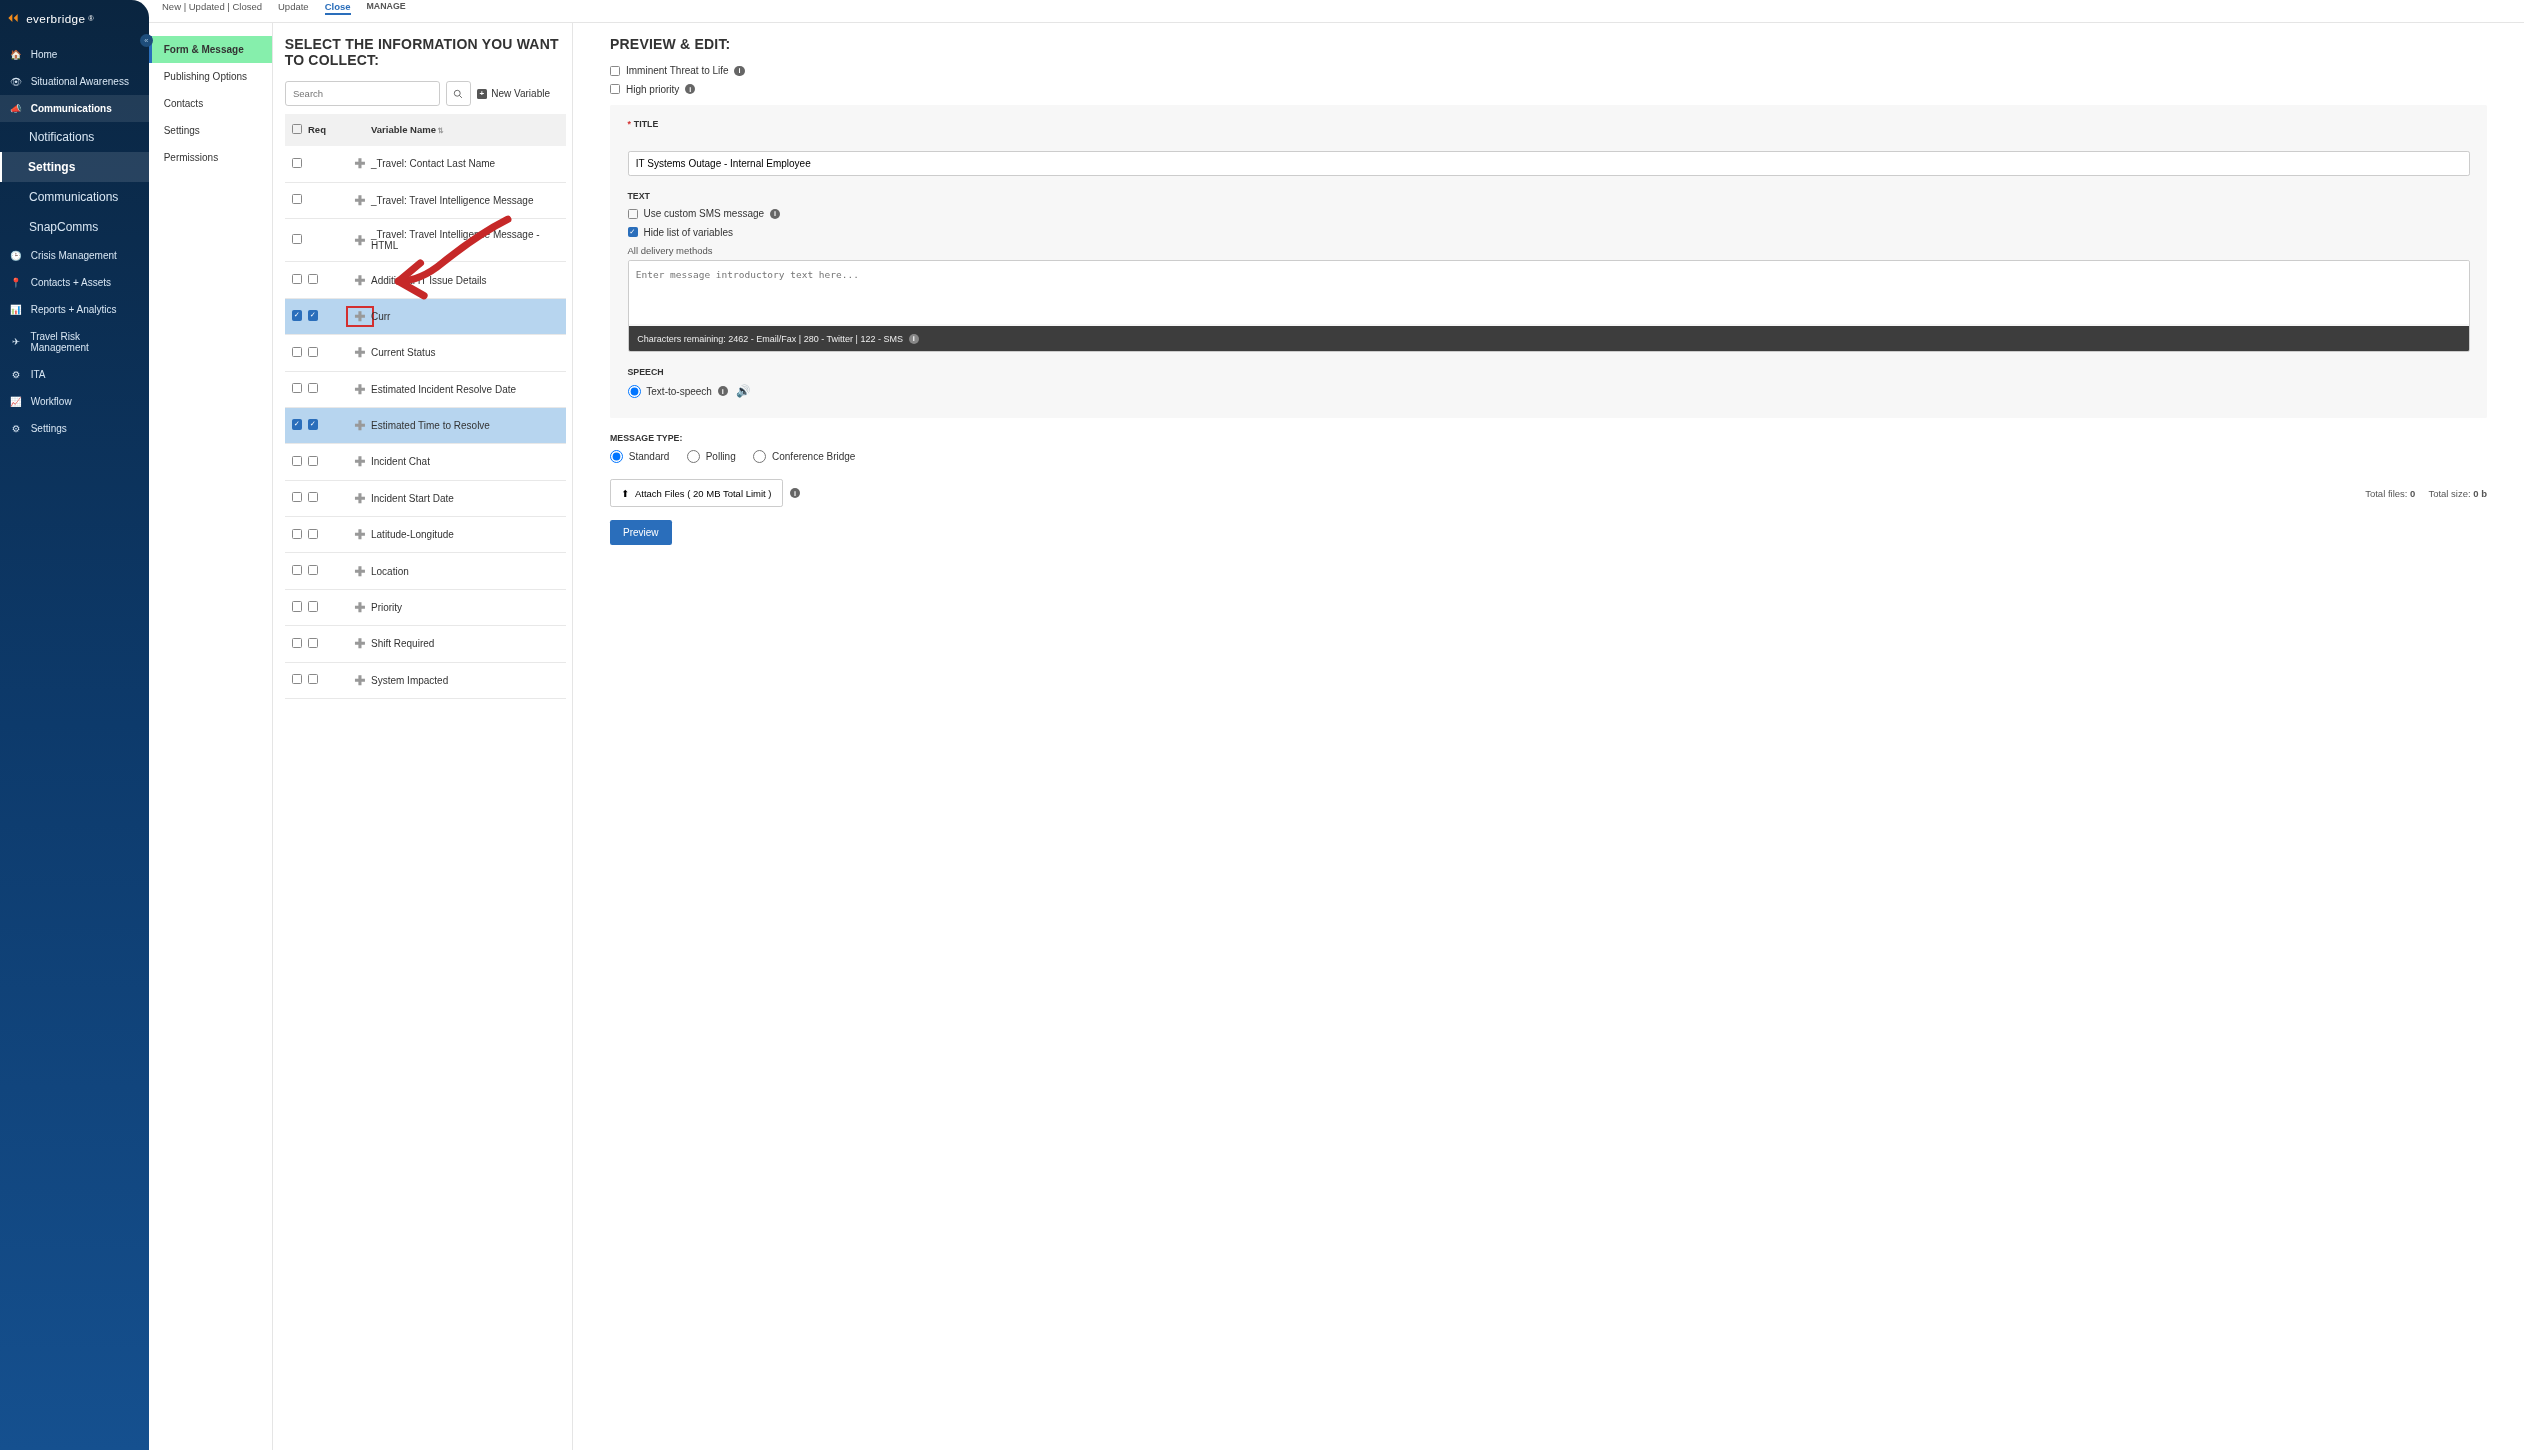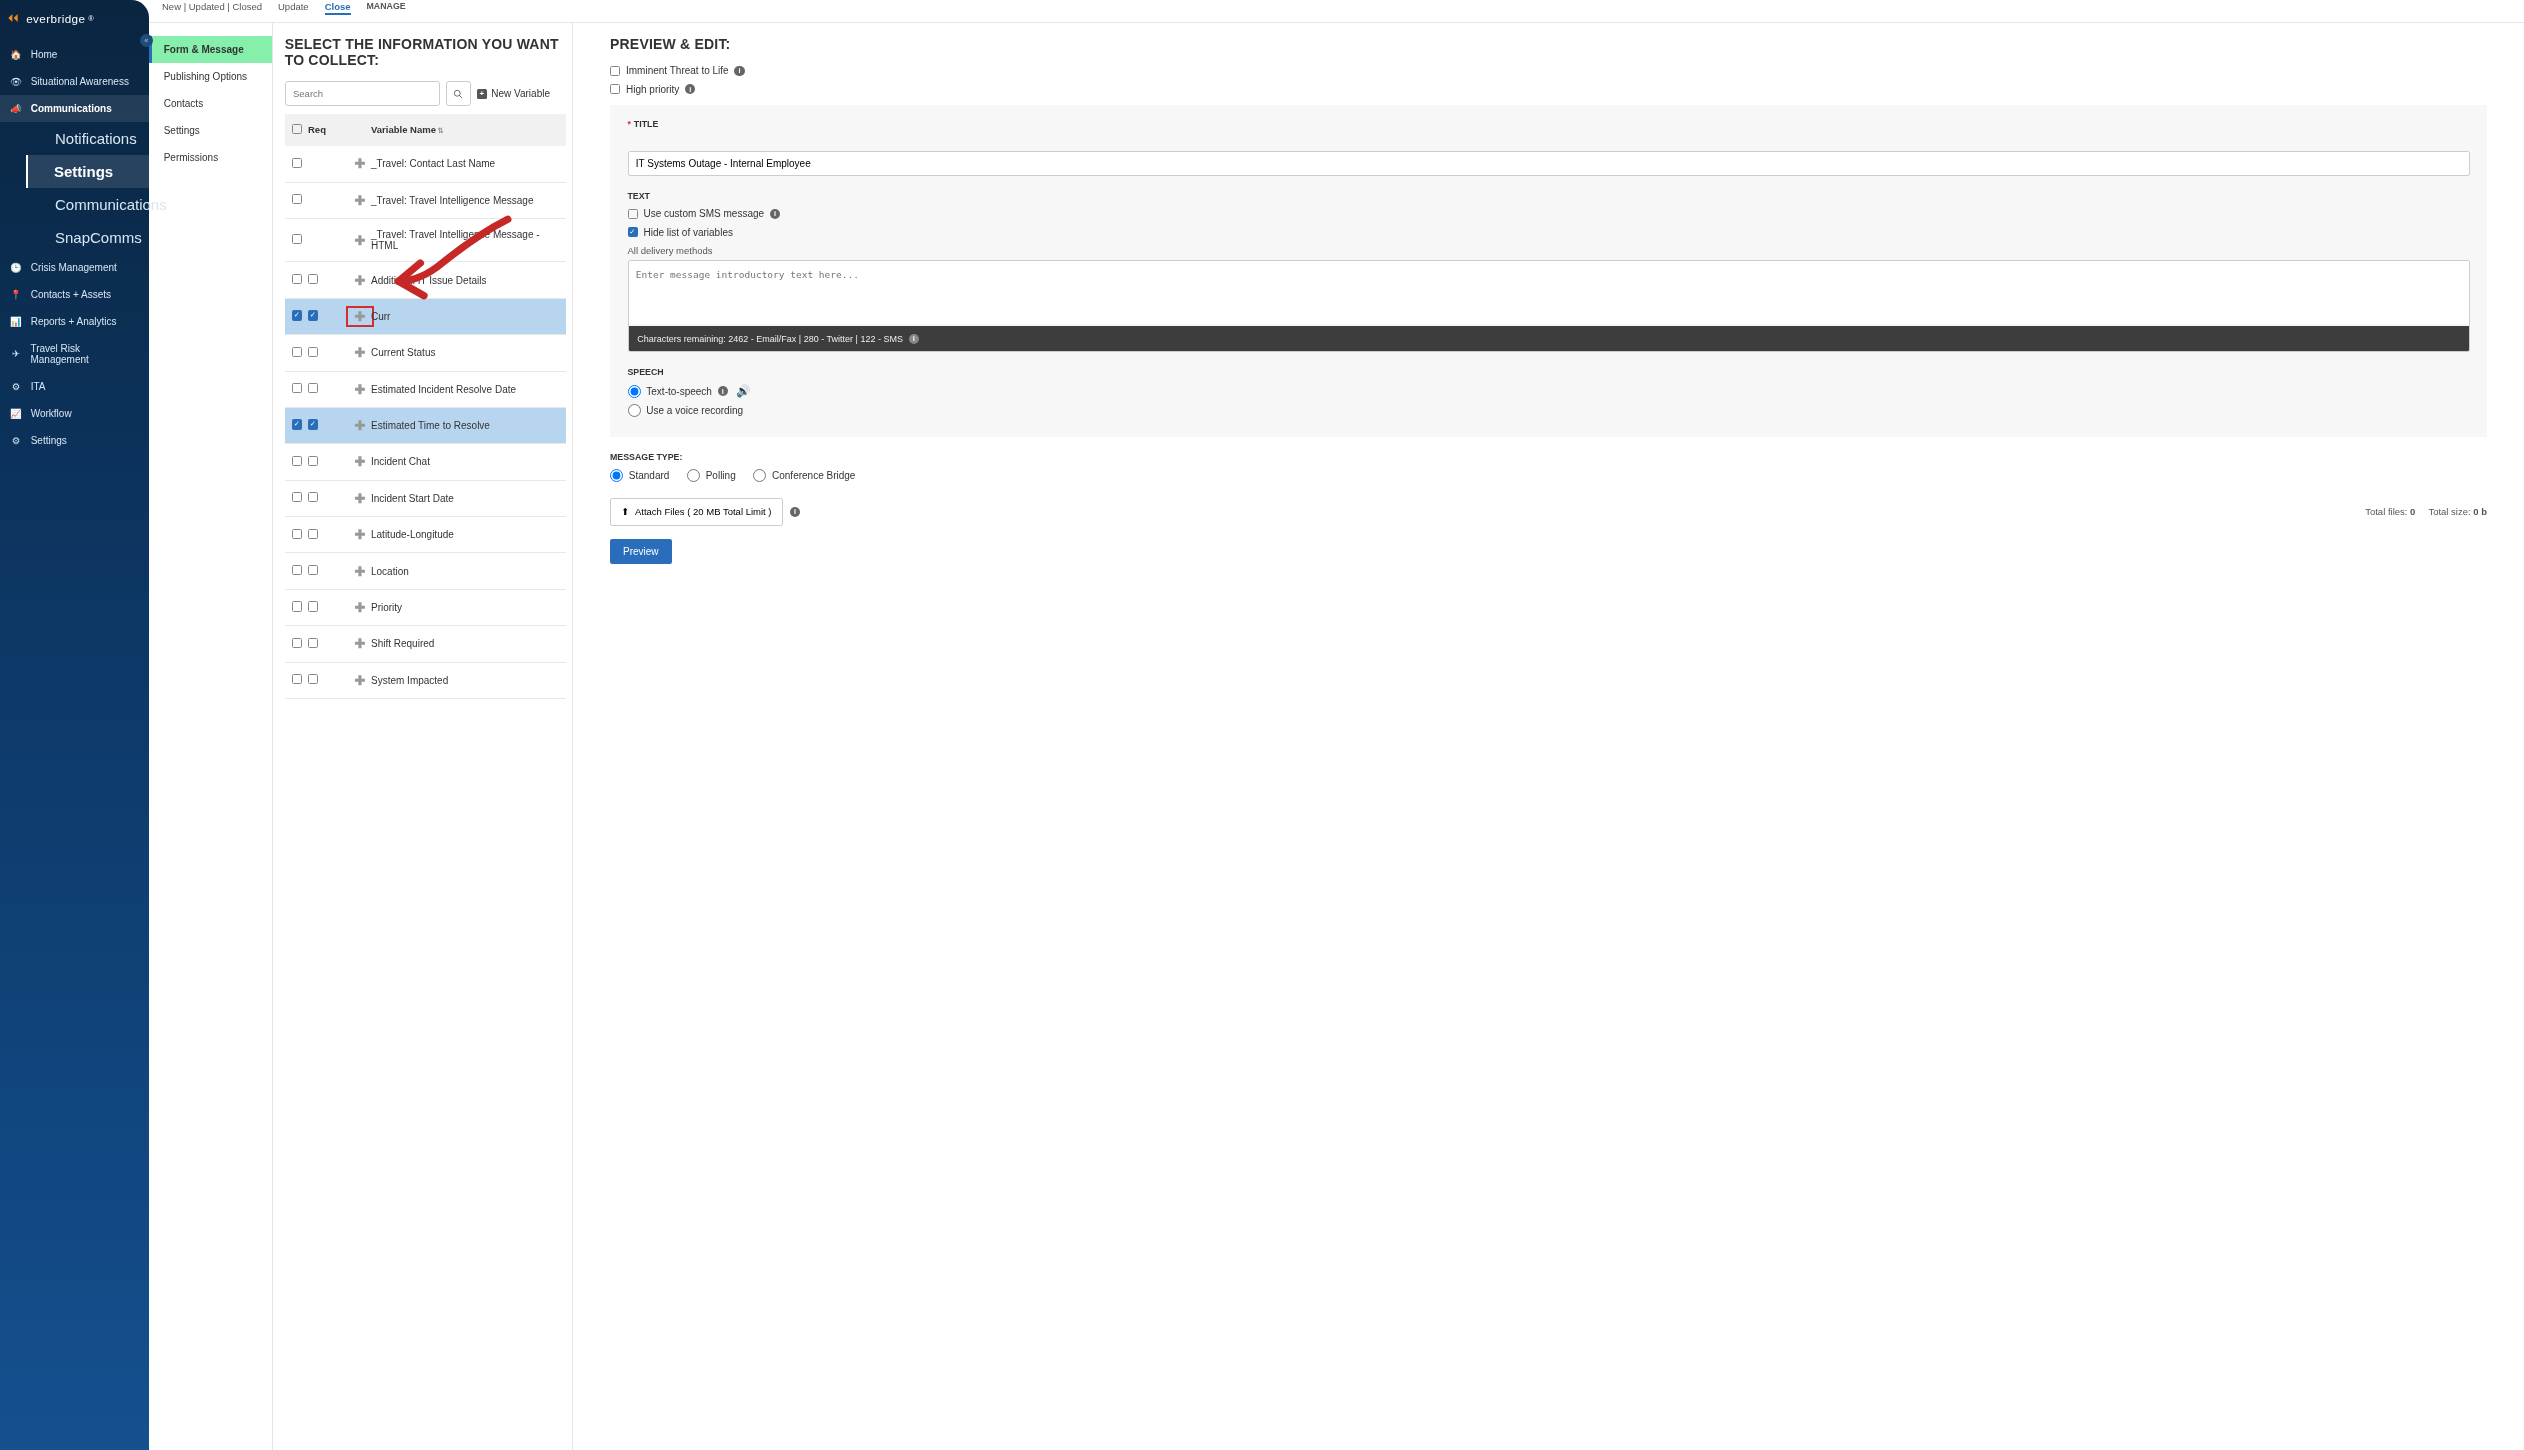--- a/index.html
+++ b/index.html
@@ -8,21 +8,21 @@
 
 
 .sidebar { width: 149px; background: linear-gradient(180deg, #0a2540 0%, #0d3a6b 50%, #15508f 100%); color: #fff; position: relative; border-radius: 0 17.5px 0 0; flex-shrink: 0; }
 .logo { padding: 10.2px 7.3px 14.6px 7.3px; display: flex; align-items: center; gap: 2.9px; }
 .logo svg { width: 16px; height: 16px; }
 .logo-text { font-size: 11.7px; font-weight: 400; letter-spacing: 0.4px; }
 .collapse-btn { position: absolute; top: 34px; right: -3.7px; width: 13px; height: 13px; background: #1e4d7b; border-radius: 50%; display: flex; align-items: center; justify-content: center; font-size: 7.3px; color: #a8c5e0; cursor: pointer; }
 .nav { list-style: none; }
 .nav-item { display: flex; align-items: center; padding: 8px 10.2px; cursor: pointer; color: #d8e6f3; font-size: 10px; gap: 8.8px; }
 .nav-item.active { background: rgba(255,255,255,0.1); color: #fff; font-weight: 600; }
-.nav-item.sub { padding-left: 29px; font-size: 15px; margin-left: 26px; }
+.nav-item.sub { padding-left: 29px; font-size: 12px; }
 .nav-item.sub.active { border-left: 2.9px solid #fff; padding-left: 26px; background: rgba(255,255,255,0.12); font-weight: 700; }
 .nav-icon { width: 11.7px; display: inline-flex; justify-content: center; font-size: 9.5px; }
 
 
 .main { flex: 1; display: flex; flex-direction: column; overflow: hidden; }
 .top-tabs { display: flex; border-bottom: 0.7px solid #e5e5e5; padding: 0 13px; gap: 16px; height: 23.4px; align-items: flex-start; }
 .top-tab { padding: 1px 0; font-size: 9.5px; color: #555; cursor: pointer; }
 .top-tab.blue { color: #2a6ebb; }
 .top-tab.active { color: #2a6ebb; border-bottom: 2.2px solid #2a6ebb; font-weight: 700; }
 .top-tab.bold { text-transform: uppercase; font-weight: 600; font-size: 8.8px; }
@@ -328,24 +328,20 @@
             </div>
           </div>
 
           <div class="section-label">SPEECH</div>
           <div class="radio-row">
             <input type="radio" checked="" style="">
             <span>Text-to-speech</span>
             <span class="info-icon">i</span>
             <span class="sound-icon">🔊</span>
           </div>
-          <div class="radio-row">
-            <input type="radio" style="">
-            <span>Use a voice recording</span>
-          </div>
         </div>
 
         <div class="section-label">MESSAGE TYPE:</div>
         <div class="msg-types" id="msg-types">
             <label class="radio-row">
               <input type="radio" name="mt" checked="" style="">
               <span>Standard</span>
             </label>
             <label class="radio-row">
               <input type="radio" name="mt" style="">

